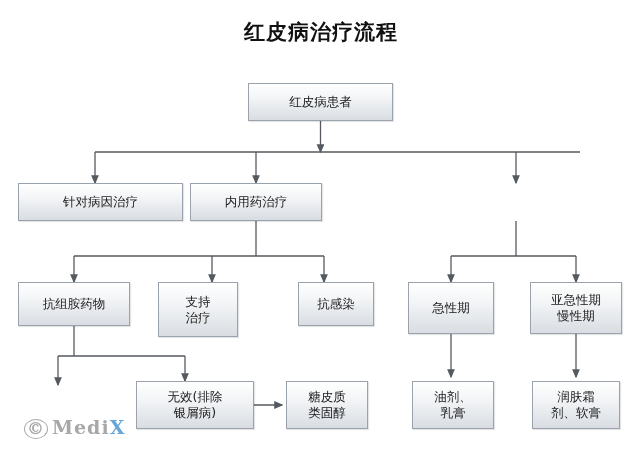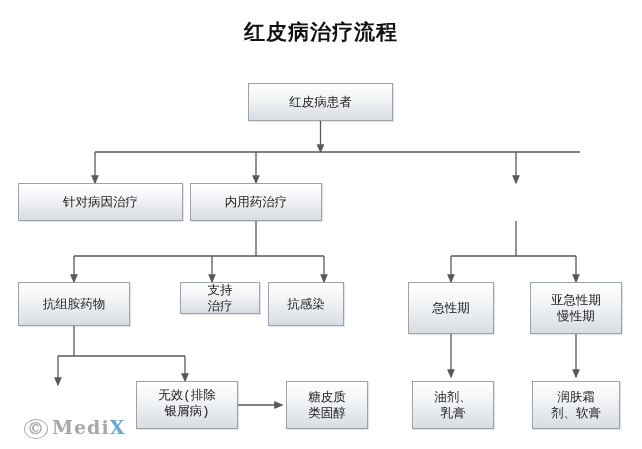--- a/index.html
+++ b/index.html
@@ -119,27 +119,27 @@
       <path d="M451,334 L451,377" marker-end="url(#arrow)"></path>
 
       <path d="M576,334 L576,377" marker-end="url(#arrow)"></path>
     </g>
   </svg>
 
   <div class="node" style="left:248px; top:83px;  width:145px; height:38px;">红皮病患者</div>
   <div class="node" style="left:18px;  top:183px; width:165px; height:38px;">针对病因治疗</div>
   <div class="node" style="left:190px; top:183px; width:132px; height:38px;">内用药治疗</div>
   <div class="node" style="left:18px;  top:282px; width:112px; height:44px;">抗组胺药物</div>
-  <div class="node" style="left:180px; top:282px; width:80px;  height:32px;text-align:right;">支持
+  <div class="node" style="left:158px; top:282px; width:80px;  height:55px;text-align:right;">支持
 治疗</div>
-  <div class="node" style="left:268px; top:282px; width:76px;  height:44px;">抗感染</div>
+  <div class="node" style="left:298px; top:282px; width:76px;  height:44px;">抗感染</div>
   <div class="node" style="left:408px; top:282px; width:86px;  height:52px;">急性期</div>
   <div class="node" style="left:530px; top:282px; width:92px;  height:52px;">亚急性期
 慢性期</div>
-  <div class="node" style="left:136px; top:381px; width:102px;  height:48px;font-family:Liberation Mono, monospace;">无效(排除
+  <div class="node" style="left:136px; top:381px; width:118px;  height:48px;">无效(排除
 银屑病)</div>
   <div class="node" style="left:286px; top:381px; width:82px;  height:48px;">糖皮质
 类固醇</div>
   <div class="node" style="left:412px; top:381px; width:82px;  height:48px;">油剂、
 乳膏</div>
   <div class="node" style="left:532px; top:381px; width:88px;  height:48px;">润肤霜
 剂、软膏</div>
 
   <div class="wm">
     <span class="c">©</span><span>Medi</span><span class="x">X</span>

